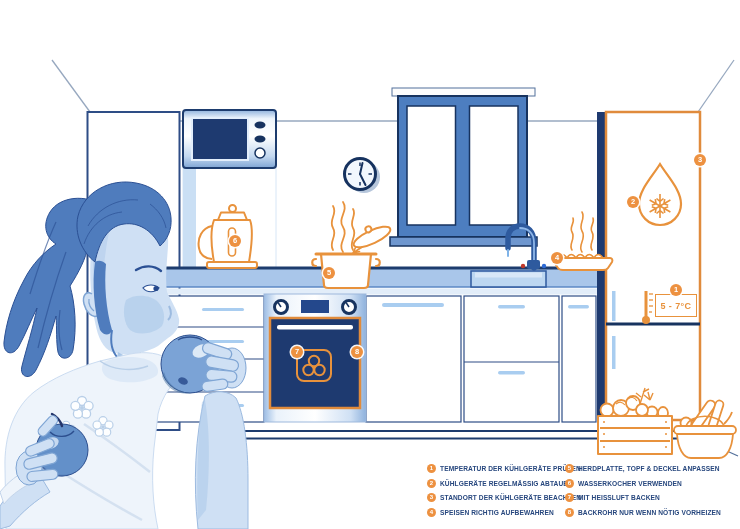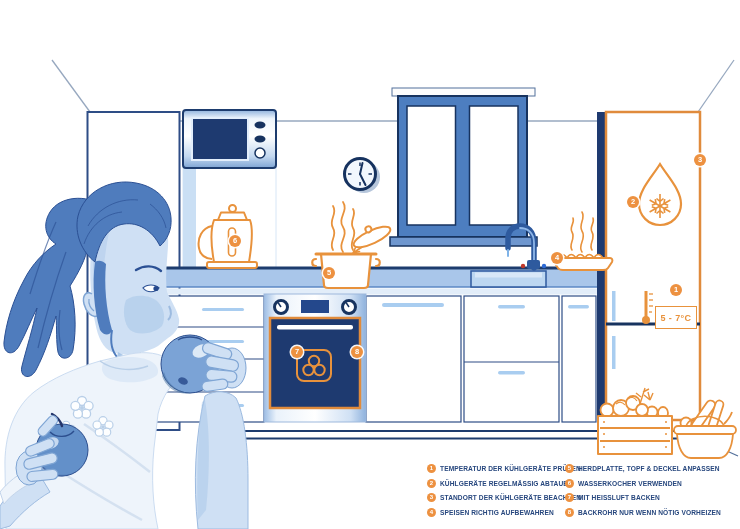--- a/index.html
+++ b/index.html
@@ -2,21 +2,21 @@
 <html><head>
 <meta charset="utf-8">
 <style>
   html,body{margin:0;padding:0;background:#fff;}
   .stage{position:relative;width:740px;height:529px;background:#ffffff;overflow:hidden;
          font-family:"Liberation Sans",sans-serif;}
   .stage svg.scene{position:absolute;left:0;top:0;}
   .badge{position:absolute;width:12px;height:12px;border-radius:50%;background:#ed9140;color:#fff;
          font-size:7.5px;font-weight:bold;line-height:12px;text-align:center;z-index:6;
          box-shadow:0 0 0 1.5px rgba(255,255,255,.95);}
-  .temp-box{position:absolute;left:655px;top:306px;width:42px;height:23px;border:1.5px solid #e8923c;
+  .temp-box{position:absolute;left:655px;top:294px;width:42px;height:23px;border:1.5px solid #e8923c;
          background:#fff;color:#e8923c;font-weight:bold;font-size:9px;letter-spacing:.4px;
          display:flex;align-items:center;justify-content:center;z-index:5;box-sizing:border-box;}
   .legend{position:absolute;top:464px;display:flex;flex-direction:column;gap:5.5px;z-index:6;}
   .legend.left{left:427px;}
   .legend.right{left:565px;}
   .legend-item{display:flex;align-items:center;gap:4px;}
   .legend-badge{width:9px;height:9px;border-radius:50%;background:#ed9140;color:#fff;font-size:6px;
          font-weight:bold;line-height:9px;text-align:center;flex:0 0 auto;}
   .legend-label{font-size:6.6px;font-weight:bold;color:#27477e;letter-spacing:.1px;white-space:nowrap;}
 </style>

